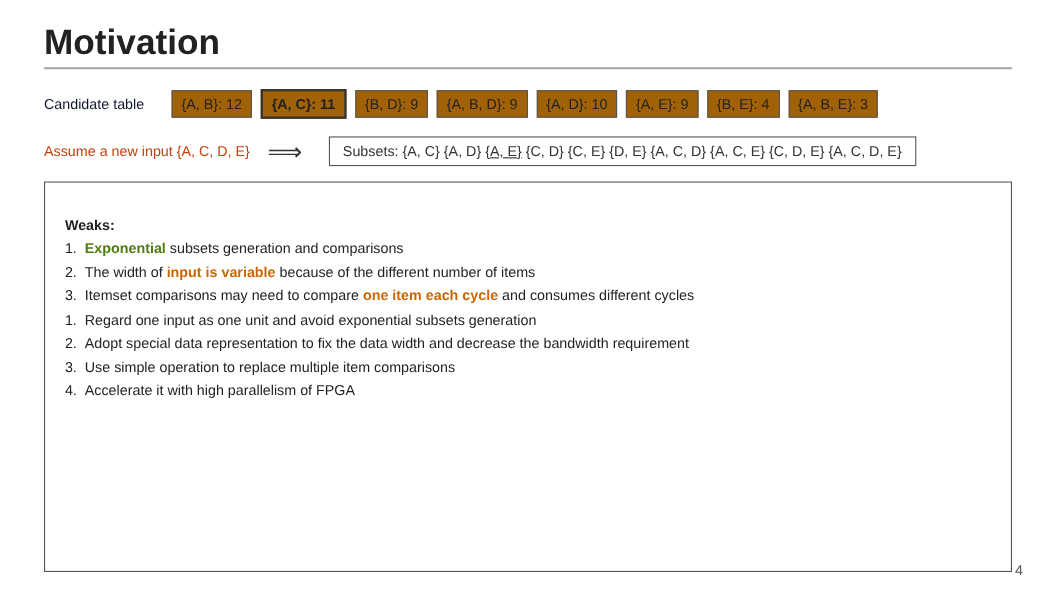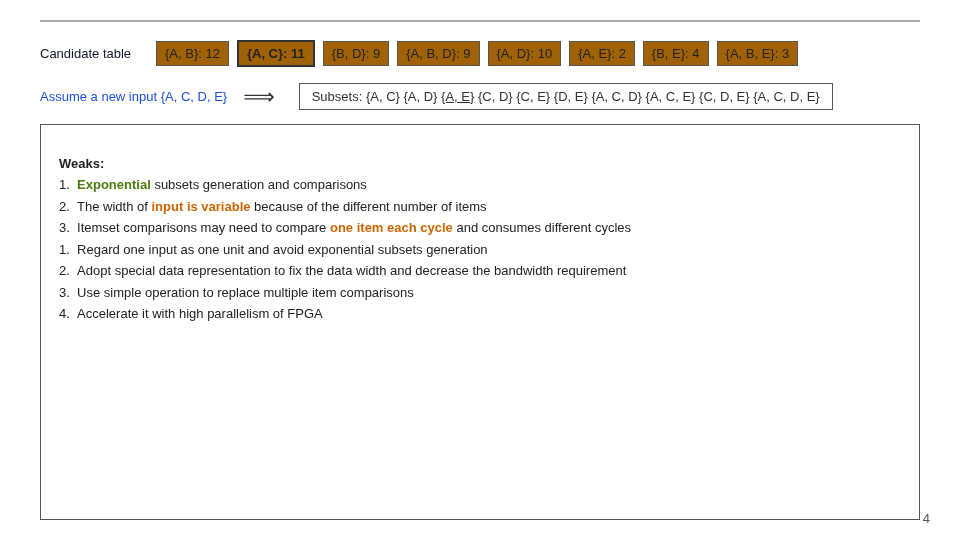--- a/index.html
+++ b/index.html
@@ -62,21 +62,21 @@
 
     .assume-row {
       display: flex;
       align-items: center;
       margin-bottom: 14px;
       gap: 16px;
     }
 
     .assume-label {
       font-size: 13px;
-      color: #1d4ed8;
+      color: #c2410c;
       min-width: 180px;
     }
 
     .arrow-icon {
       font-size: 22px;
       color: #333;
       margin-right: 8px;
     }
 
     .subsets-box {
@@ -109,30 +109,31 @@
       bottom: 14px;
       right: 30px;
       font-size: 13px;
       color: #555;
     }
   </style>
 </head>
 <body>
 
 <div class="page">
+  <div class="title">Motivation</div>
   <div class="title-underline"></div>
 
   <div class="candidate-row">
     <span class="candidate-label">Candidate table</span>
     <div class="candidate-cell">{A, B}: 12</div>
     <div class="candidate-cell highlighted">{A, C}: 11</div>
     <div class="candidate-cell">{B, D}: 9</div>
     <div class="candidate-cell">{A, B, D}: 9</div>
     <div class="candidate-cell">{A, D}: 10</div>
-    <div class="candidate-cell">{A, E}: 2</div>
+    <div class="candidate-cell">{A, E}: 9</div>
     <div class="candidate-cell">{B, E}: 4</div>
     <div class="candidate-cell">{A, B, E}: 3</div>
   </div>
 
   <div class="assume-row">
     <span class="assume-label">Assume a new input {A, C, D, E}</span>
     <span class="arrow-icon">⟹</span>
     <div class="subsets-box">
       <span>Subsets: {A, C} {A, D} </span><span class="subsets-underline">{A, E}</span><span> {C, D} {C, E} {D, E} {A, C, D} {A, C, E} {C, D, E} {A, C, D, E}</span>
     </div>

